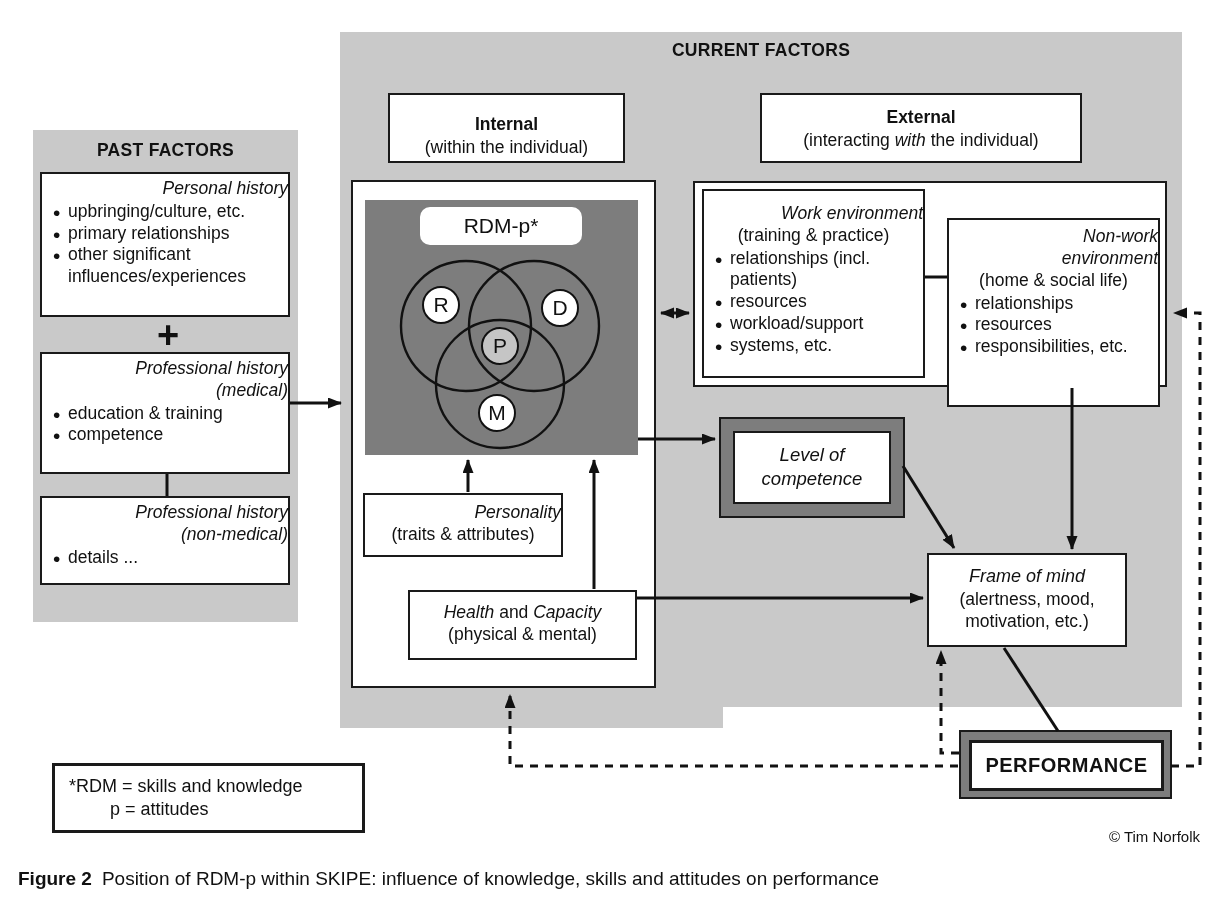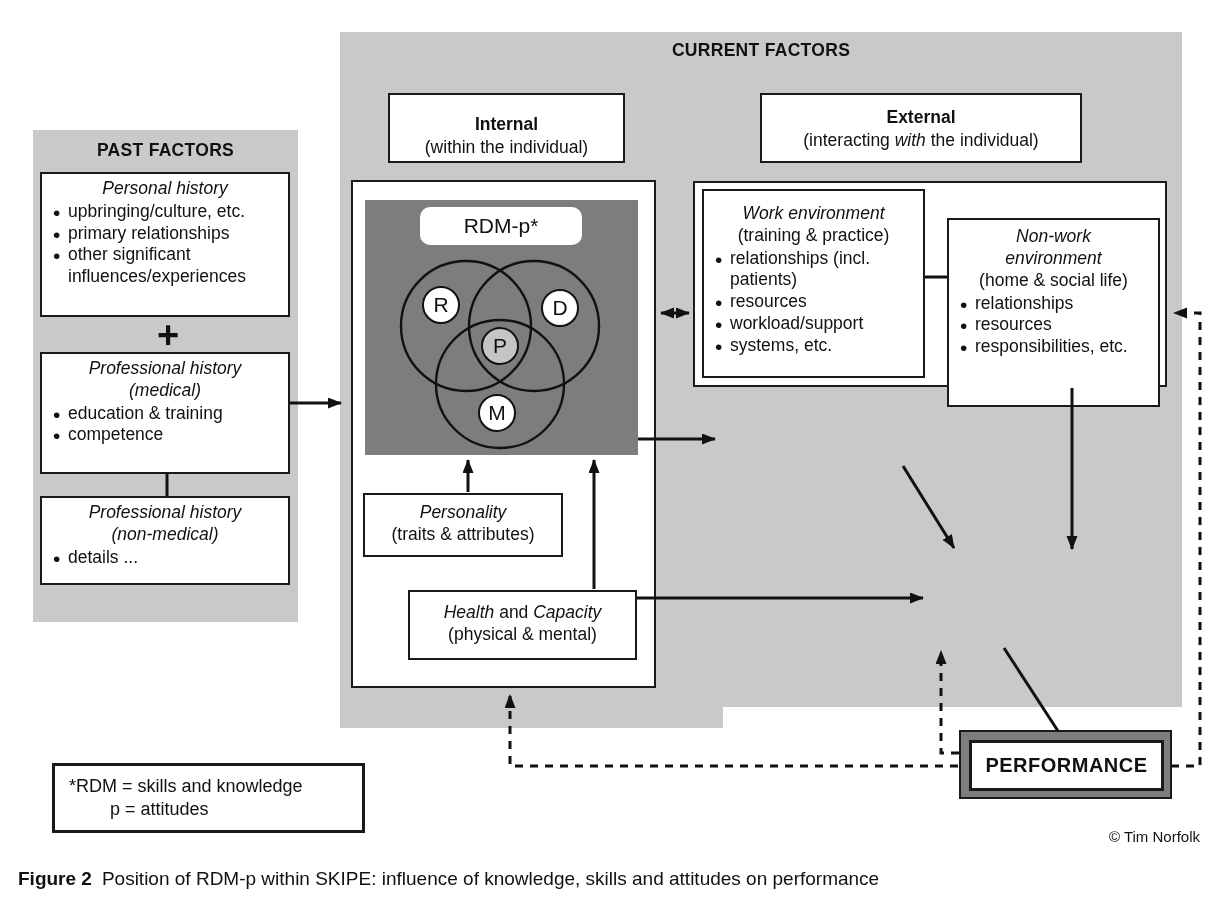--- a/index.html
+++ b/index.html
@@ -2,21 +2,21 @@
 <html><head>
 <meta charset="utf-8">
 <style>
   html,body{margin:0;padding:0;background:#ffffff;}
   #stage{position:relative;width:1216px;height:907px;background:#ffffff;
          font-family:"Liberation Sans", sans-serif;color:#111;overflow:hidden;}
   .panel{position:absolute;background:#c9c9c9;}
   .box{position:absolute;background:#ffffff;border:2px solid #1a1a1a;box-sizing:border-box;}
   .center{text-align:center;}
   .panel-title{position:absolute;width:100%;text-align:center;font-weight:bold;font-size:17.5px;letter-spacing:.3px;}
-  .b-title{font-style:italic;font-size:17.5px;text-align:center;line-height:1.25;}
+  .b-title{font-style:italic;font-size:17.5px;text-align:right;line-height:1.25;}
   .b-sub{font-size:17.5px;text-align:center;line-height:1.25;}
   .bullets{margin-top:1px;padding:0 6px 0 10px;}
   .bullet{position:relative;padding-left:16px;font-size:17.5px;line-height:1.24;text-align:left;}
   .bullet::before{content:"\2022";position:absolute;left:1px;top:-1px;font-size:21px;}
   .plus{position:absolute;font-size:38px;font-weight:bold;text-align:center;line-height:1;}
   .lbl-bold{font-weight:bold;font-size:17.5px;line-height:1.3;}
   .lbl-sub{font-size:17.5px;line-height:1.3;}
   .dark{position:absolute;background:#7d7d7d;box-sizing:border-box;}
   .rdm-label{position:absolute;background:#ffffff;text-align:center;font-size:21px;line-height:38px;}
   .framed-outer{position:absolute;background:#7d7d7d;border:2px solid #1a1a1a;box-sizing:border-box;}
@@ -132,21 +132,32 @@
     <div class="b-title">Non-work</div>
     <div class="b-title">environment</div>
     <div class="b-sub">(home &amp; social life)</div>
     <div class="bullets">
         <div class="bullet">relationships</div>
         <div class="bullet">resources</div>
         <div class="bullet">responsibilities, etc.</div>
       </div>
   </div>
 
+  <div class="framed-outer z2" style="left:719px;top:417px;width:186px;height:101px;">
+    <div class="framed-inner center" style="left:12px;top:12px;width:158px;height:73px;padding-top:10px;">
+      <div class="loc-text">Level of</div>
+      <div class="loc-text">competence</div>
+    </div>
+  </div>
 
+  <div class="box z2 center" style="left:927px;top:553px;width:200px;height:94px;padding-top:10px;">
+    <div class="fom-line1">Frame of mind</div>
+    <div class="fom-line">(alertness, mood,</div>
+    <div class="fom-line">motivation, etc.)</div>
+  </div>
 
   <div class="framed-outer z2" style="left:959px;top:730px;width:213px;height:69px;">
     <div class="framed-inner center" style="left:8px;top:8px;width:195px;height:51px;border-width:3px;text-align:center;">
       <div class="perf-text">PERFORMANCE</div>
     </div>
   </div>
 
   <div class="legend z2" style="left:52px;top:763px;width:313px;height:70px;">
     <div class="l1">*RDM = skills and knowledge</div>
     <div class="l2">p = attitudes</div>

